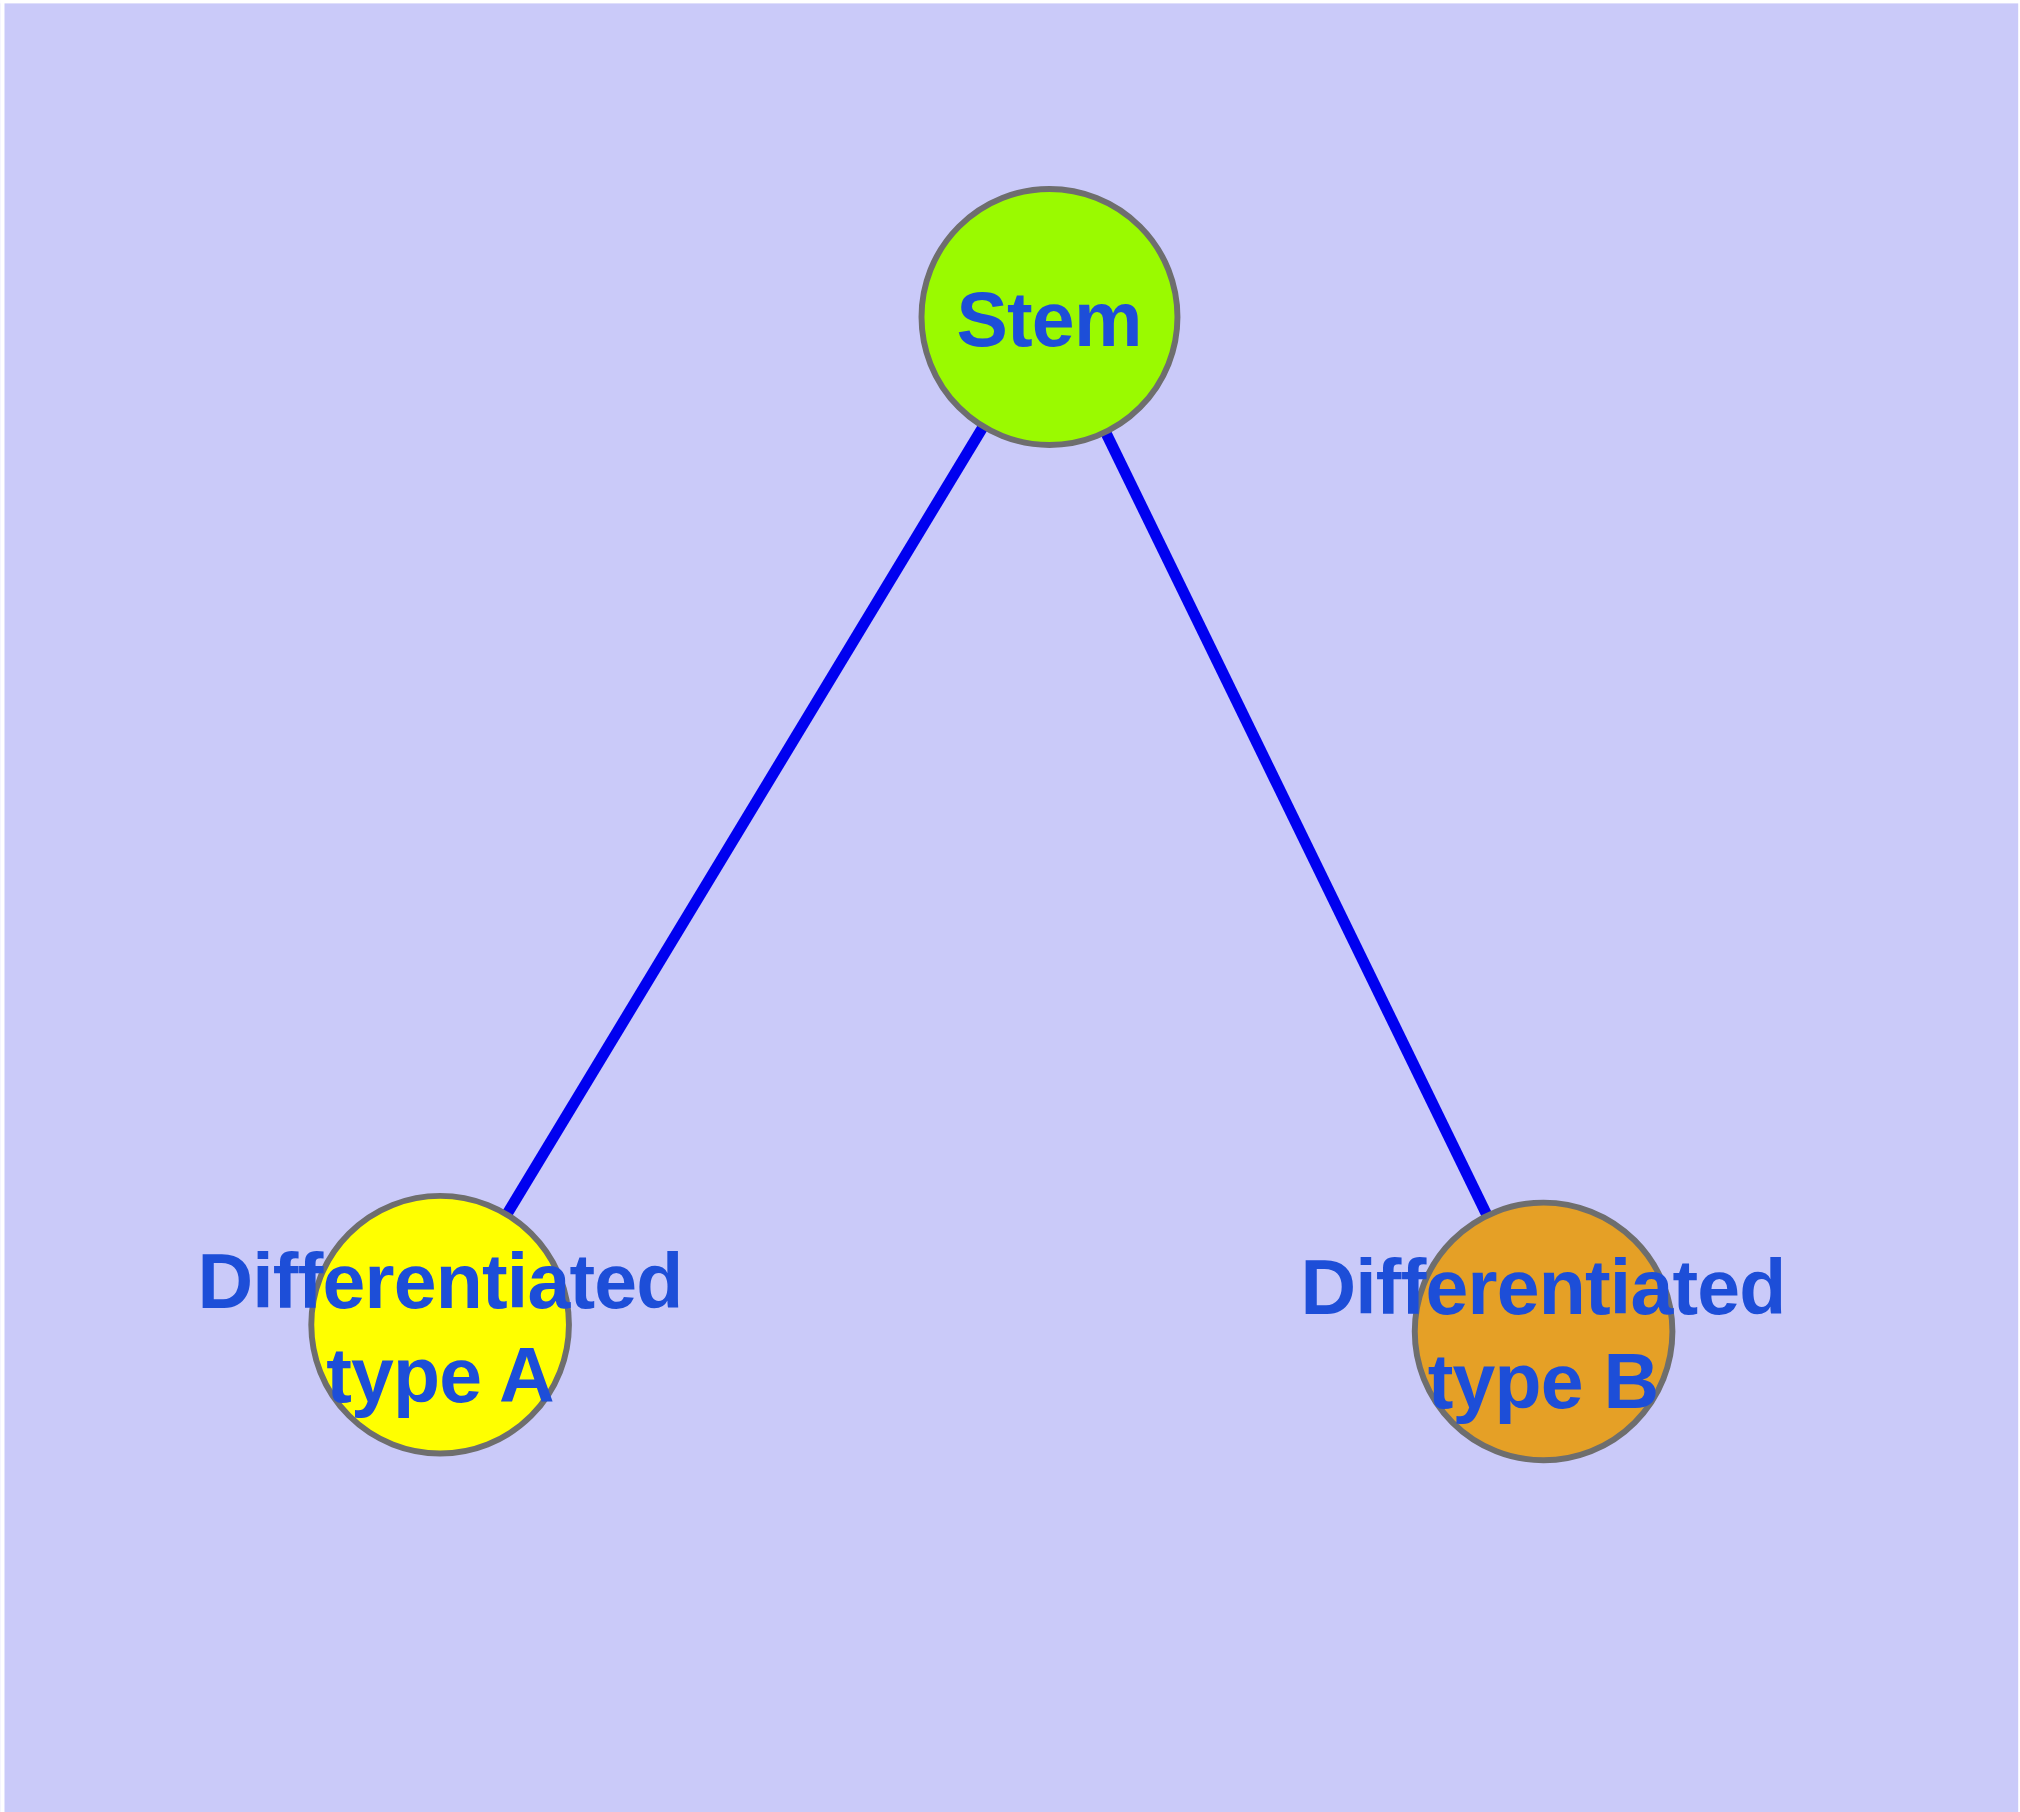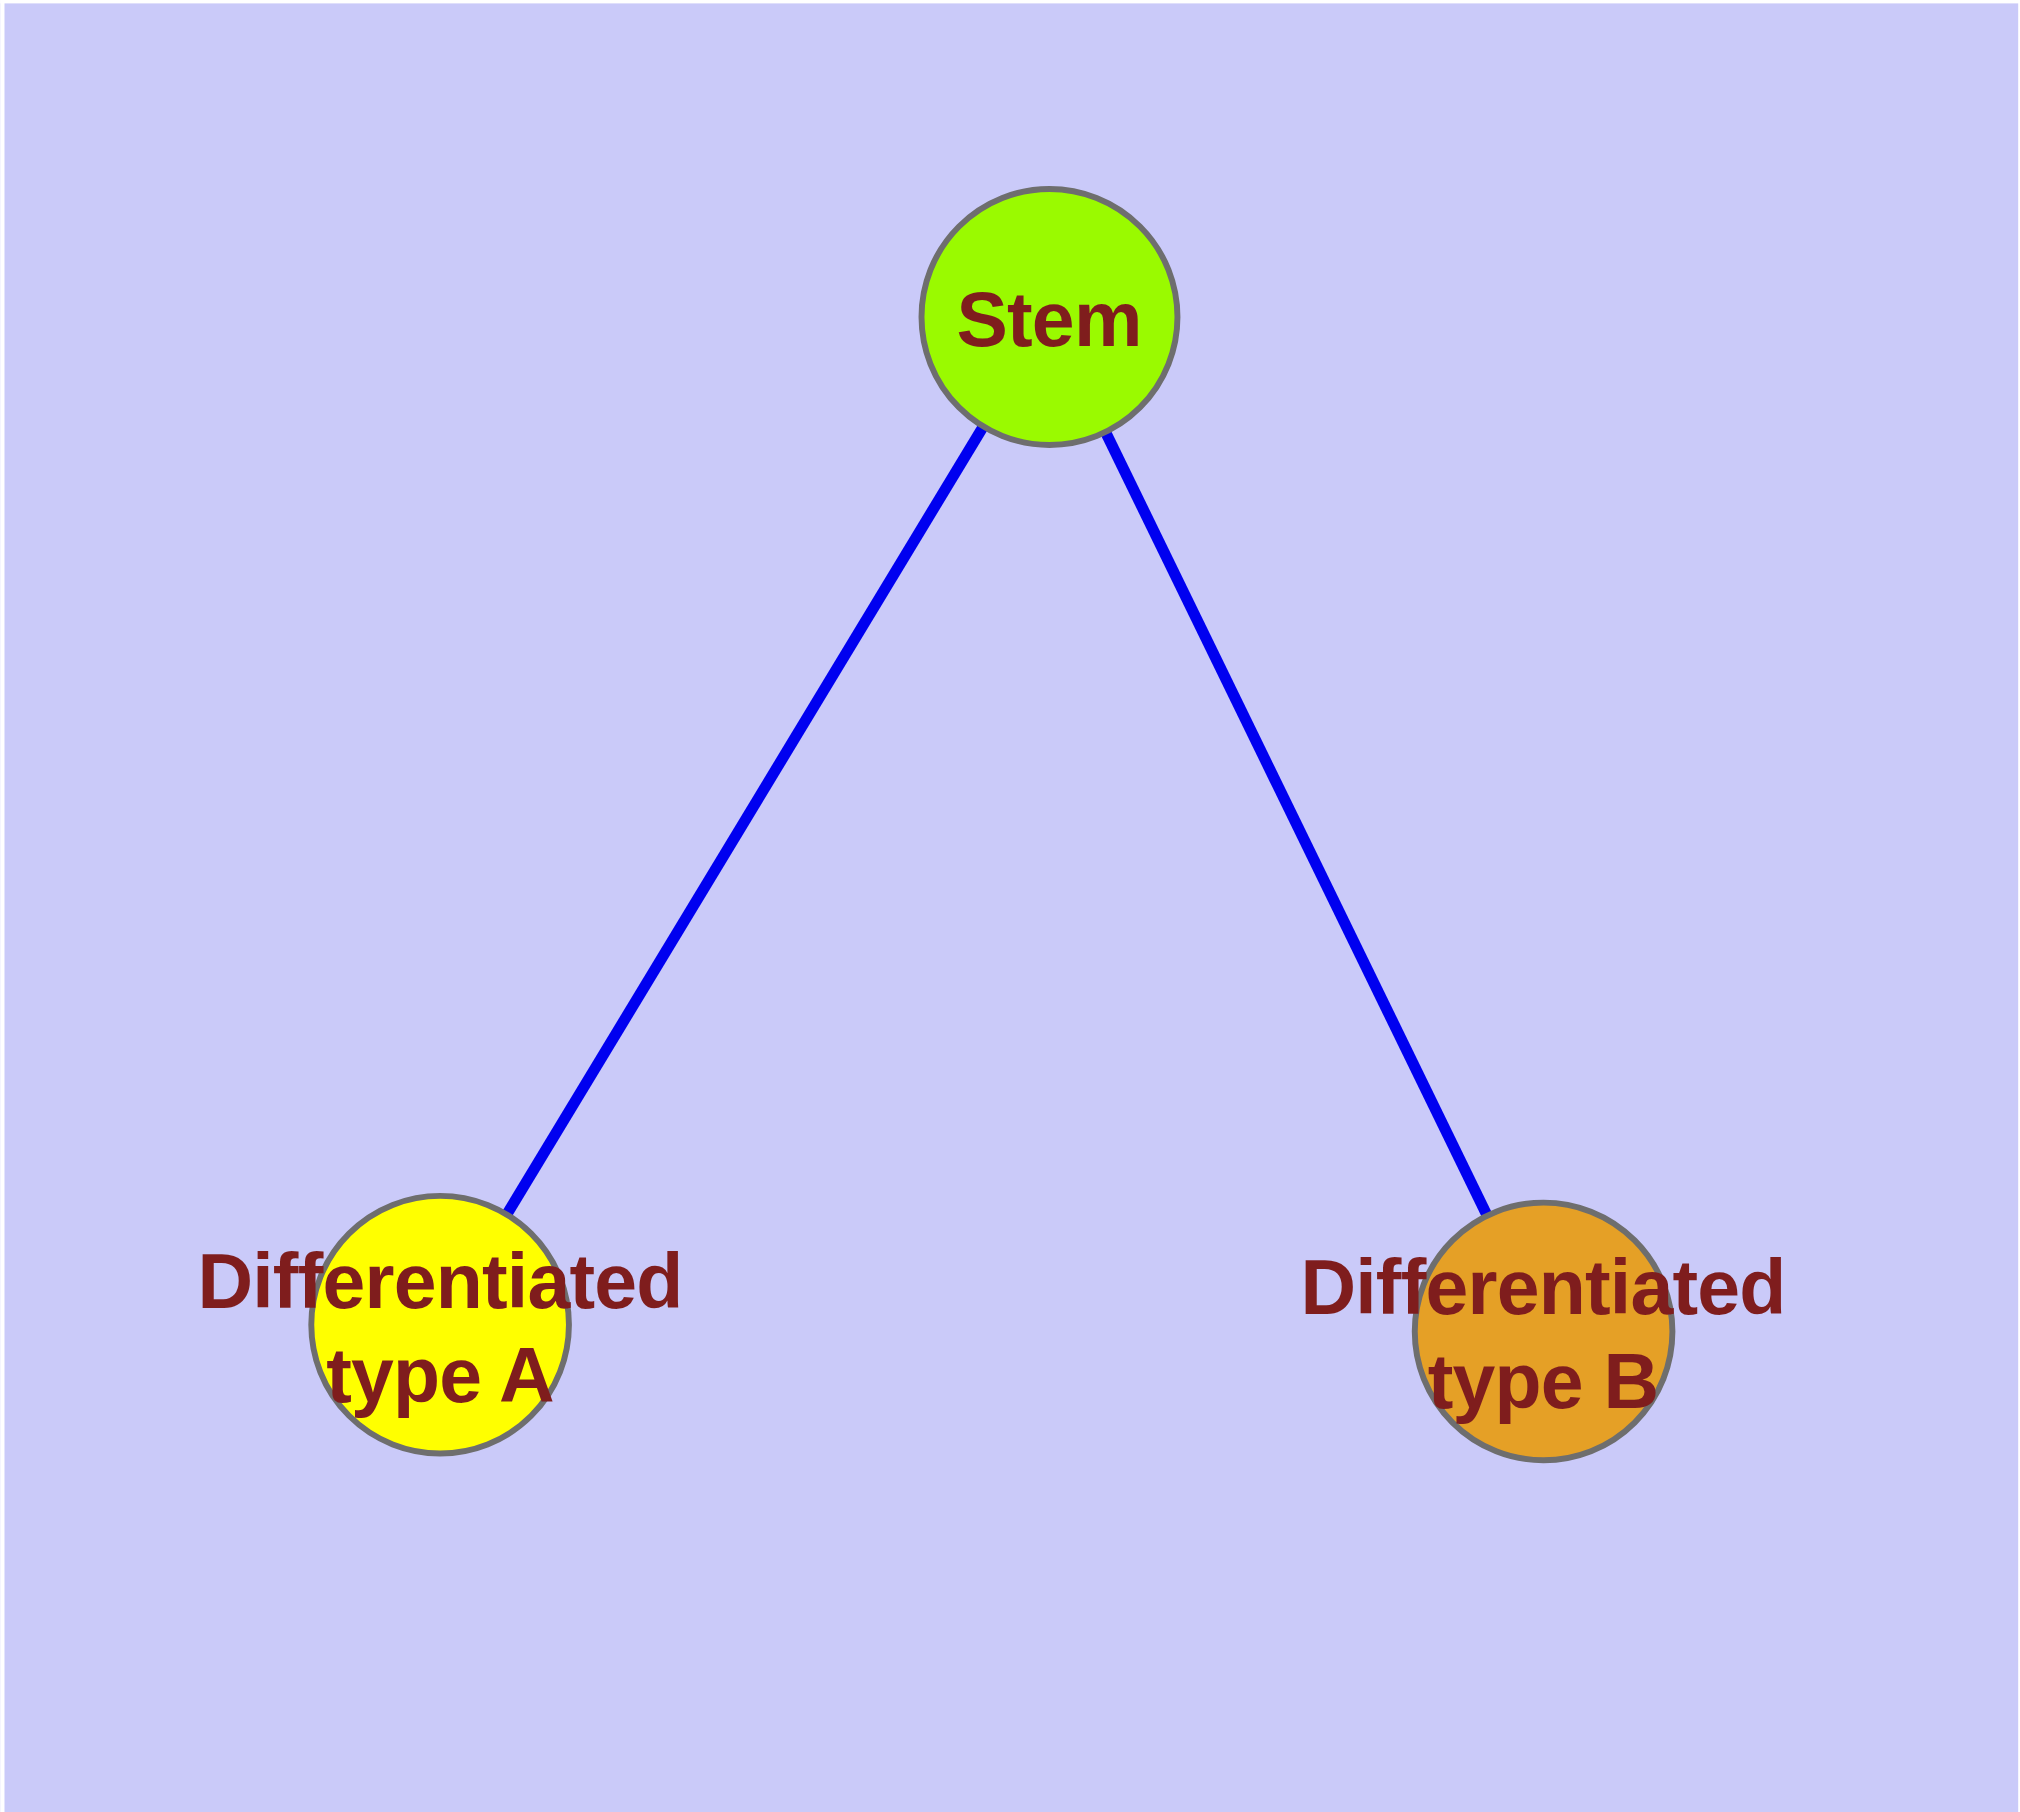--- a/index.html
+++ b/index.html
@@ -27,21 +27,21 @@
   .edge {
     stroke-width: 13px;
     fill: none;
   }
   .node-circle {
     stroke-width: 7px;
   }
   .node-label {
     position: absolute;
     transform: translate(-50%, -50%);
-    color: #7f1d1d;
+    color: #1d4ed8;
     font-weight: bold;
     font-size: 77px;
     line-height: 94px;
     text-align: center;
     white-space: pre-line;
     letter-spacing: -0.8px;
   }
   .label-stem   { left: 1049px; top: 319px; }
   .label-diff-a { left: 440px;  top: 1328px; }
   .label-diff-b { left: 1543px; top: 1334px; }

